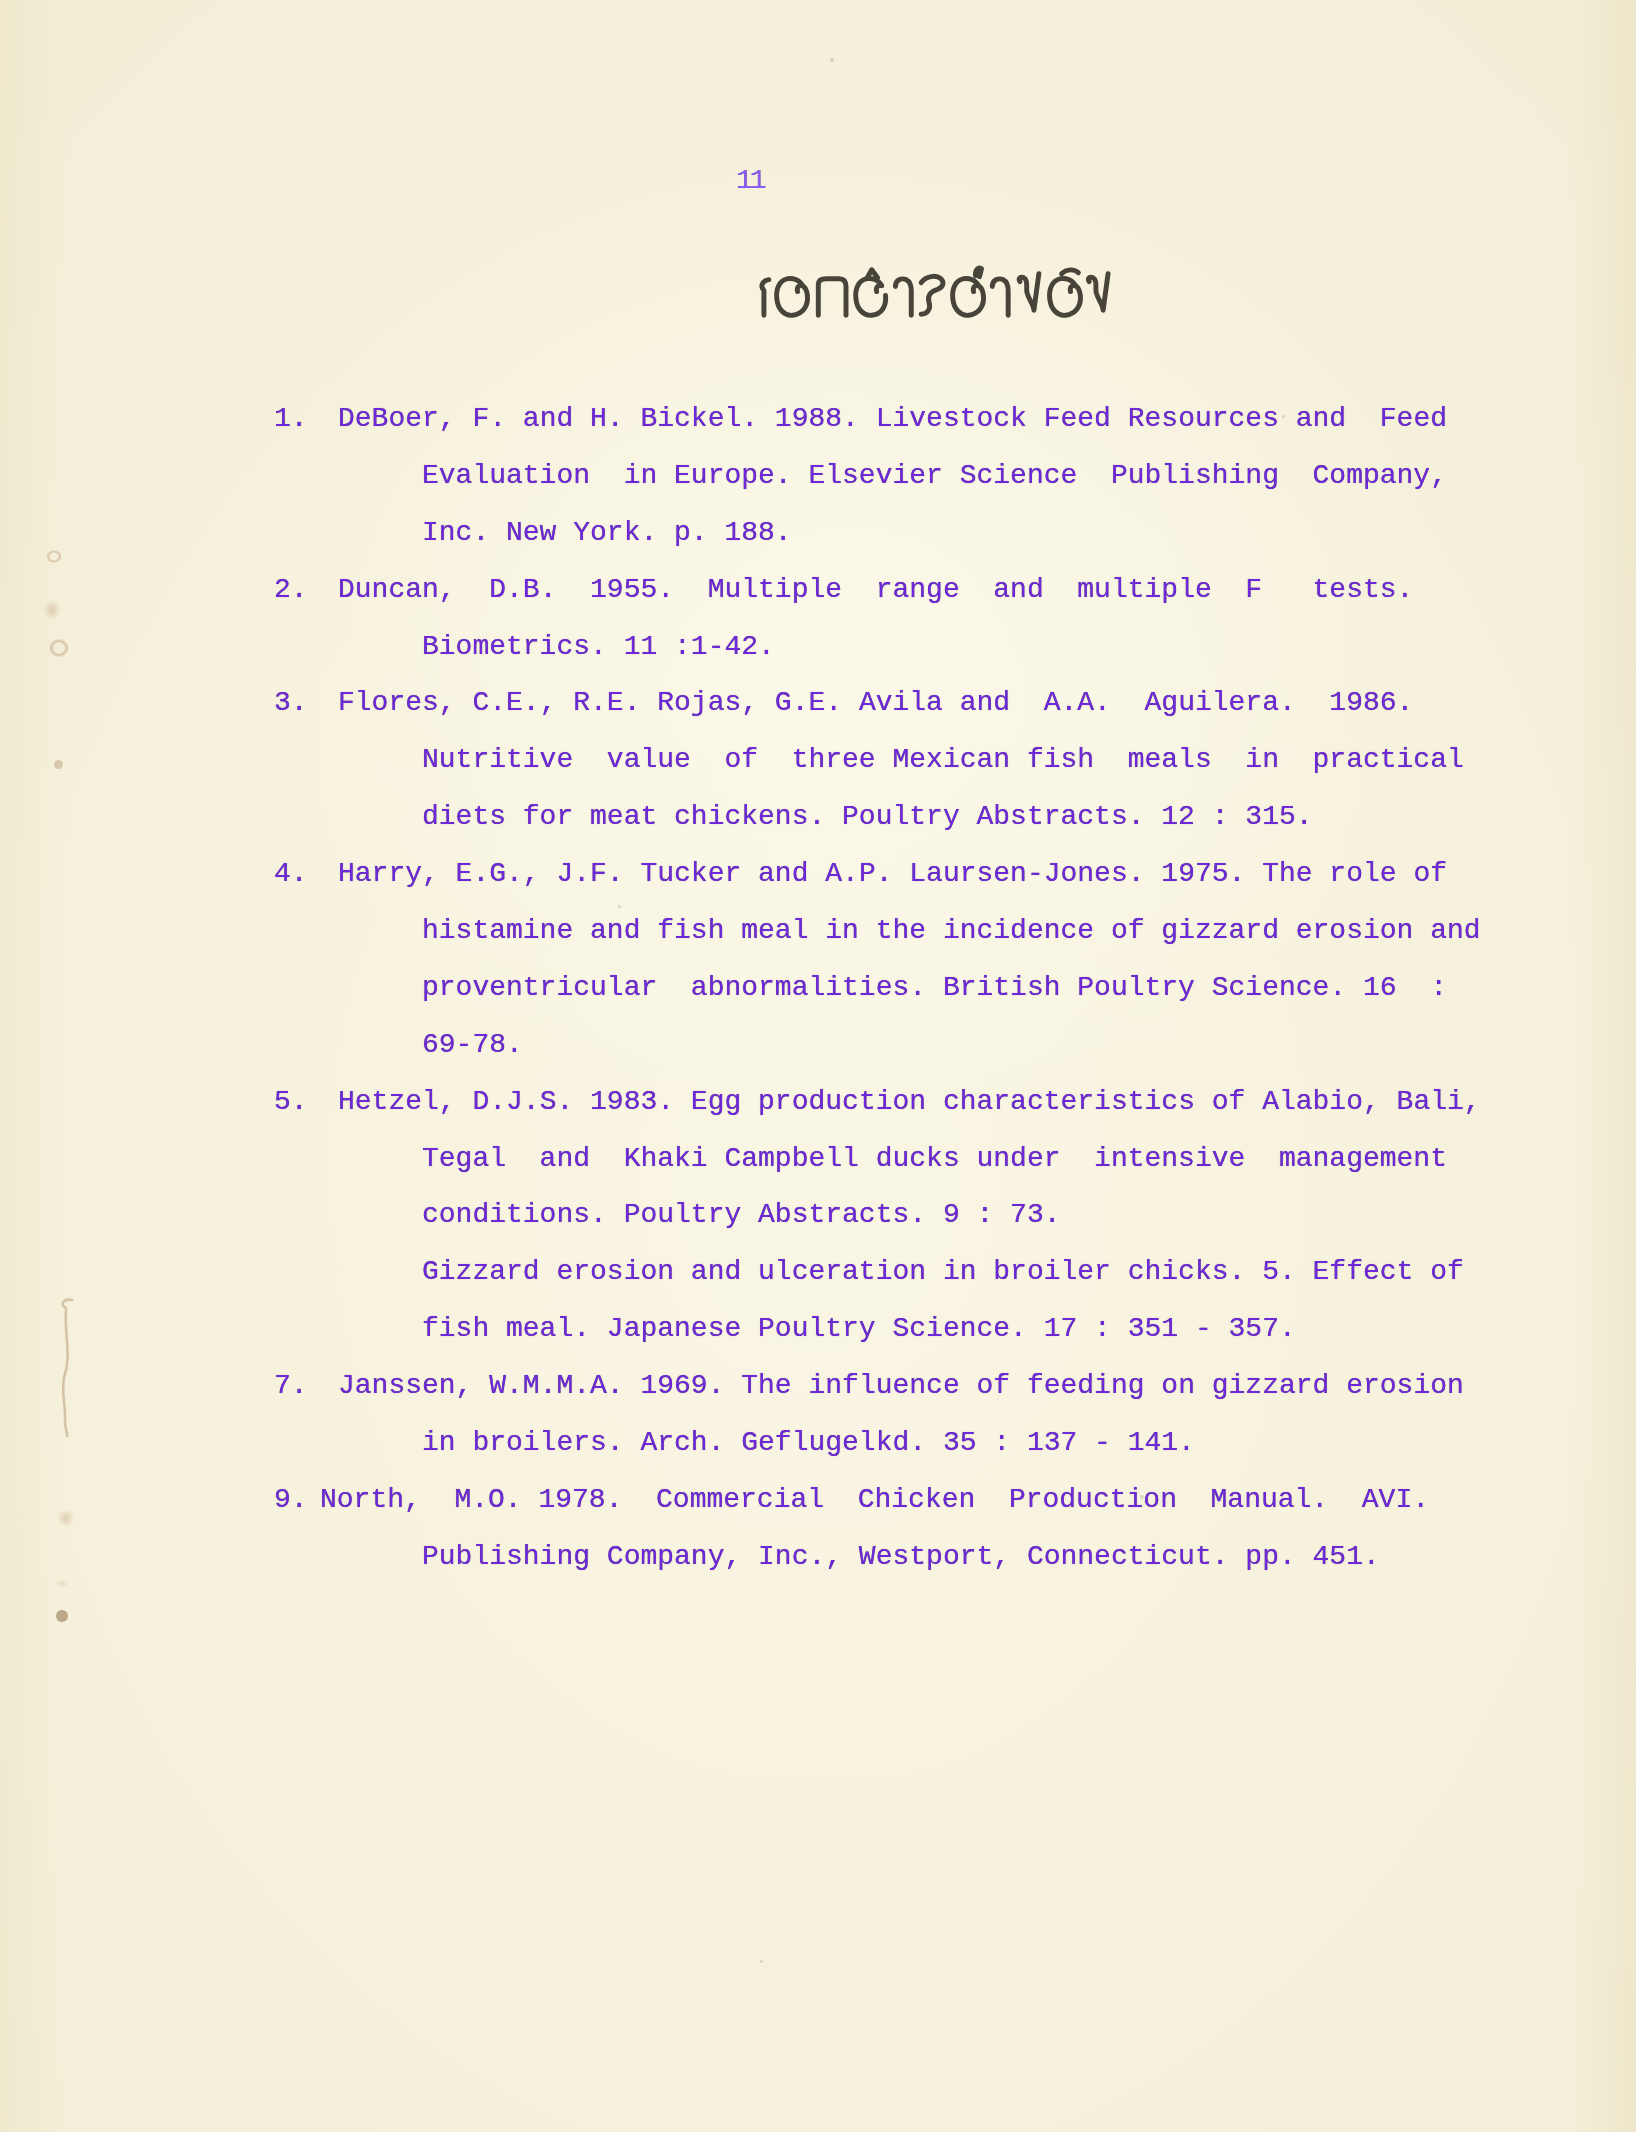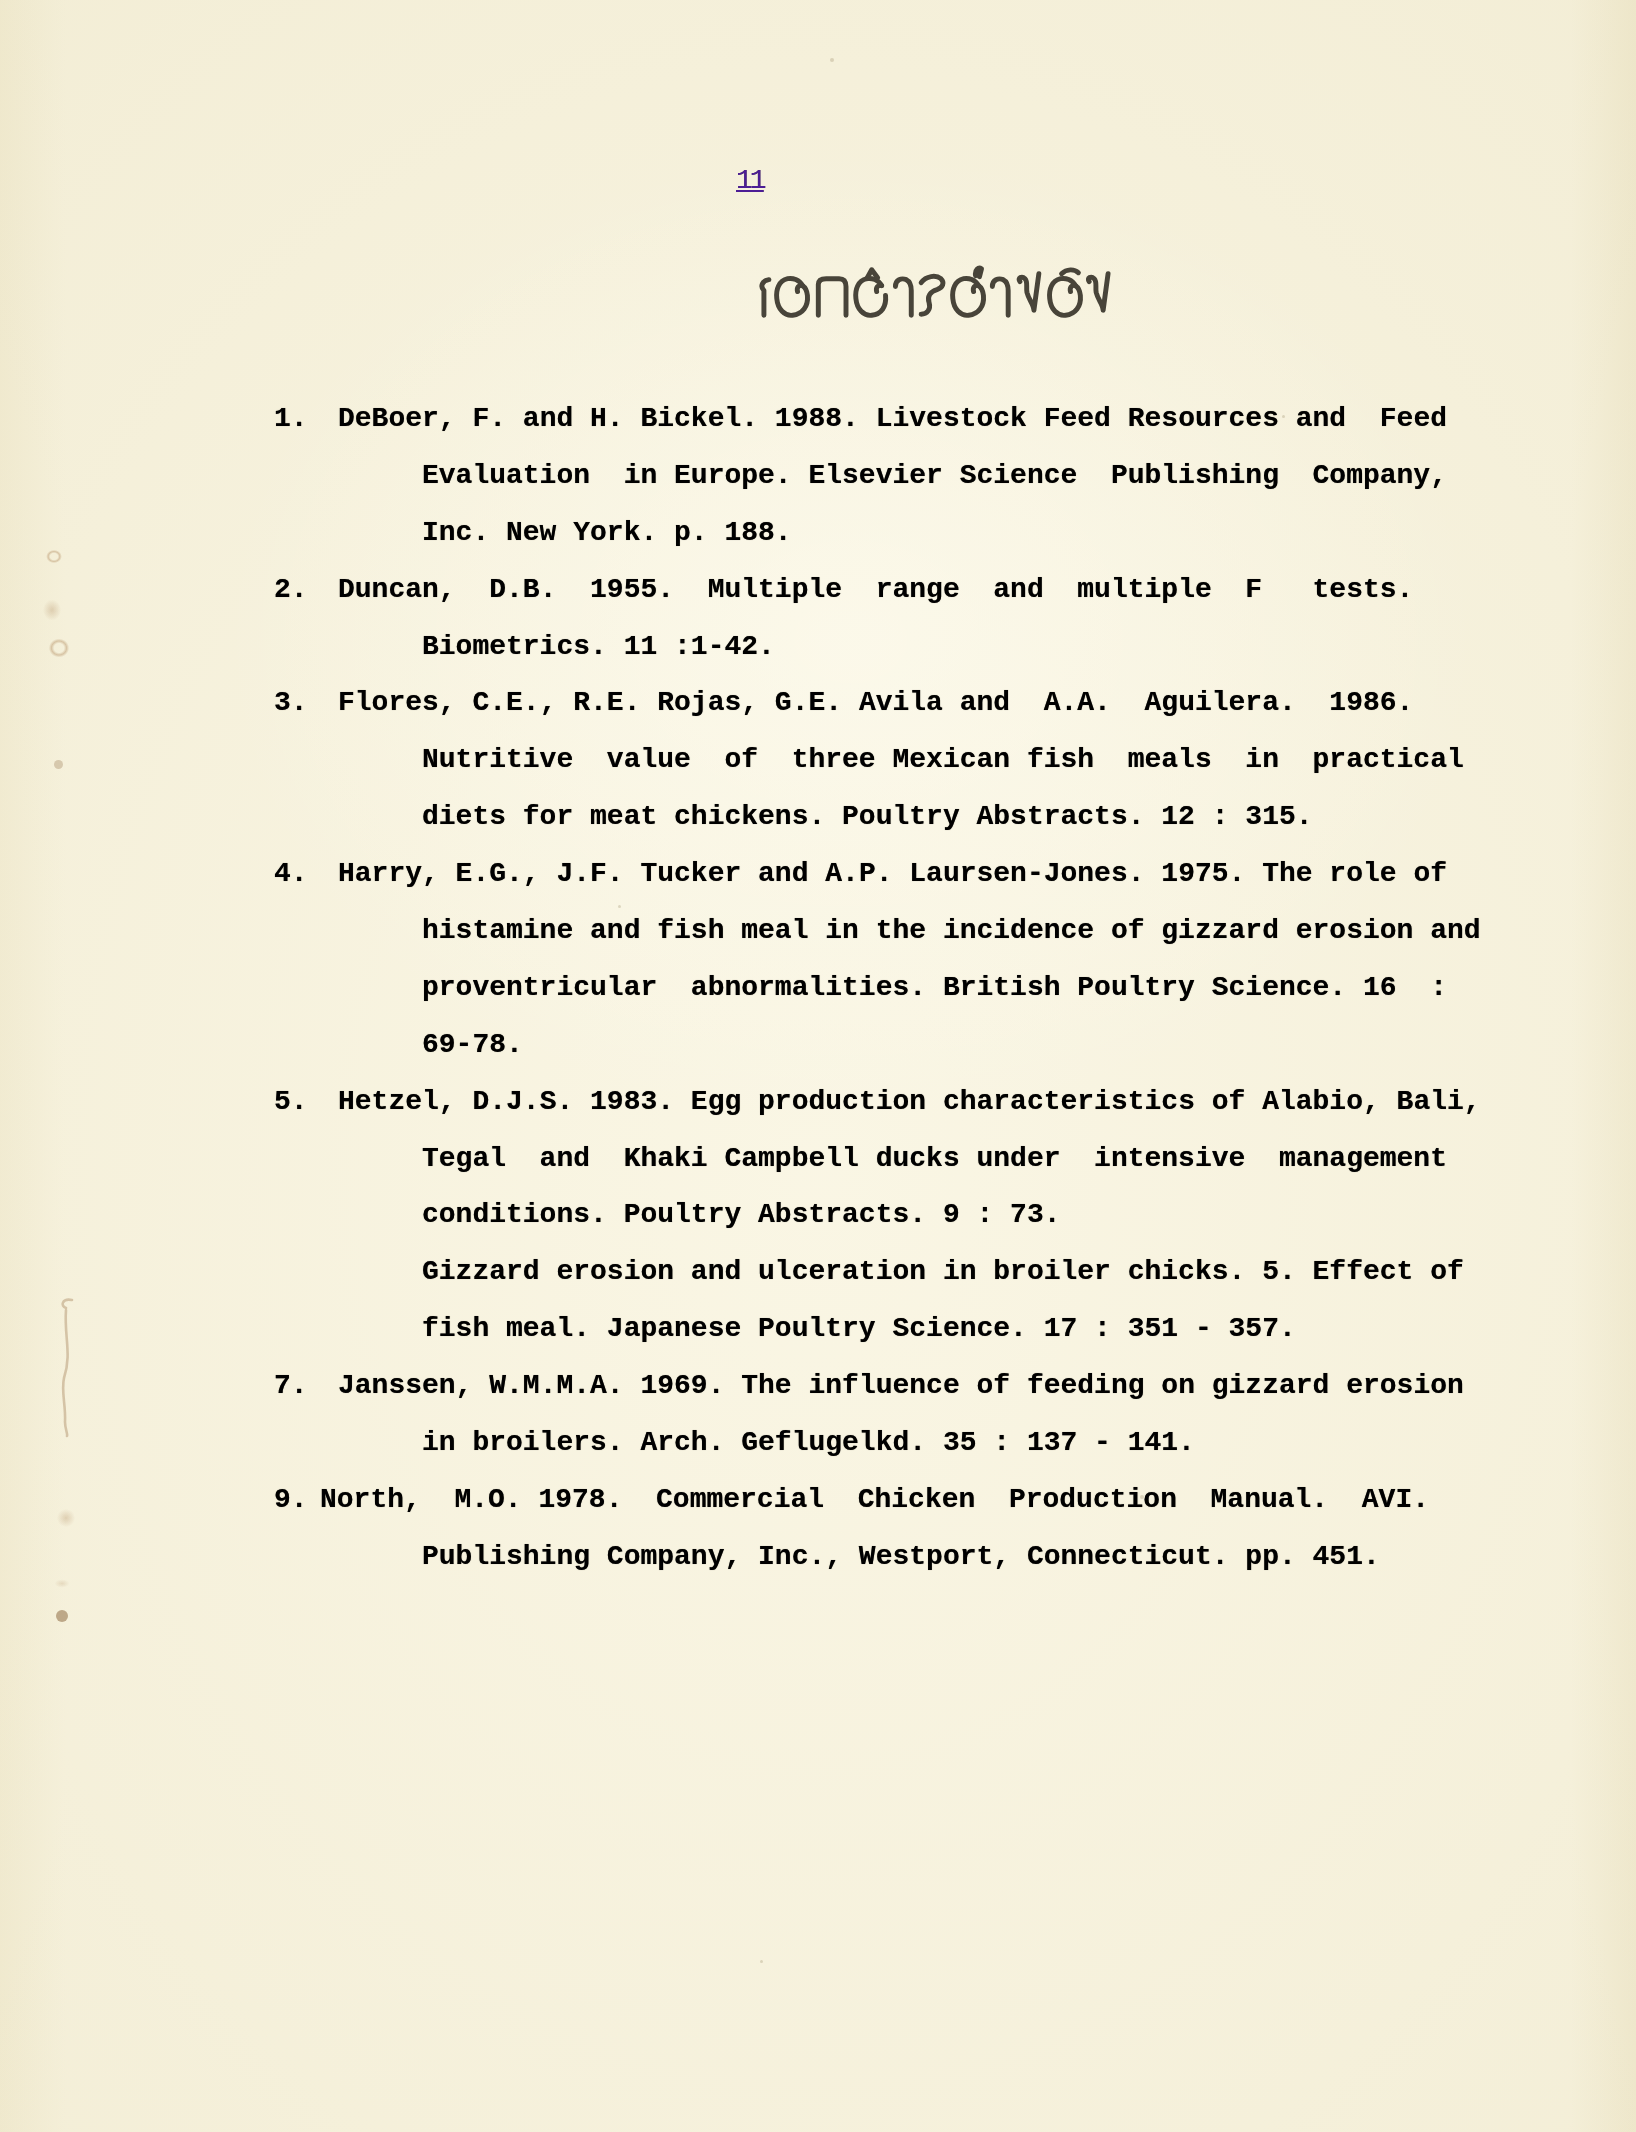--- a/index.html
+++ b/index.html
@@ -12,33 +12,31 @@
       radial-gradient(ellipse 1200px 1500px at 50% 55%, rgba(255,252,238,0.25), rgba(214,200,150,0.14) 100%),
       linear-gradient(90deg, rgba(222,210,165,0.20) 0%, rgba(222,210,165,0) 4%, rgba(222,210,165,0) 96%, rgba(216,202,155,0.22) 100%);
     font-family: "Liberation Mono", "DejaVu Sans Mono", monospace;
     color: #3b382e;
     overflow: hidden;
   }
   .page-number {
     position: absolute; left: 736px; top: 166px;
     font-size: 28px; line-height: 30px;
     letter-spacing: -3px;
-    color: #4c1d95;
+    color: #8b5cf6;
     text-shadow: 0 0 0.6px rgba(54,51,42,0.85);
-    text-decoration: underline;
   }
   .title { position: absolute; left: 757px; top: 265px; width: 356px; height: 60px; }
   .title svg { display: block; }
   .sr { position: absolute; width: 1px; height: 1px; overflow: hidden; clip-path: inset(50%); white-space: nowrap; }
   .refs {
     position: absolute; left: 274px; top: 391px;
     font-size: 28px;
-    color: #000000;
+    color: #6d28d9;
     text-shadow: 0 0 0.7px rgba(59,56,46,0.8);
-    font-weight: bold;
   }
   .line { white-space: pre; height: 56.9px; line-height: 56.9px; }
   .line.cont { padding-left: 148px; }
   .num { display: inline-block; width: 64px; white-space: pre; }
   .ref:last-child .num { width: 46px; }
   
   .mark { position: absolute; pointer-events: none; }
   .ring { background: radial-gradient(closest-side, rgba(165,120,70,0) 38%, rgba(160,112,62,0.34) 58%, rgba(160,112,62,0) 78%); border-radius: 50%; filter: blur(0.4px); }
   .blob { background: radial-gradient(closest-side, rgba(158,112,62,0.26), rgba(158,112,62,0) 75%); border-radius: 50%; filter: blur(0.5px); }
   .dot  { background: rgba(134,95,54,0.5); border-radius: 50%; filter: blur(0.4px); }

